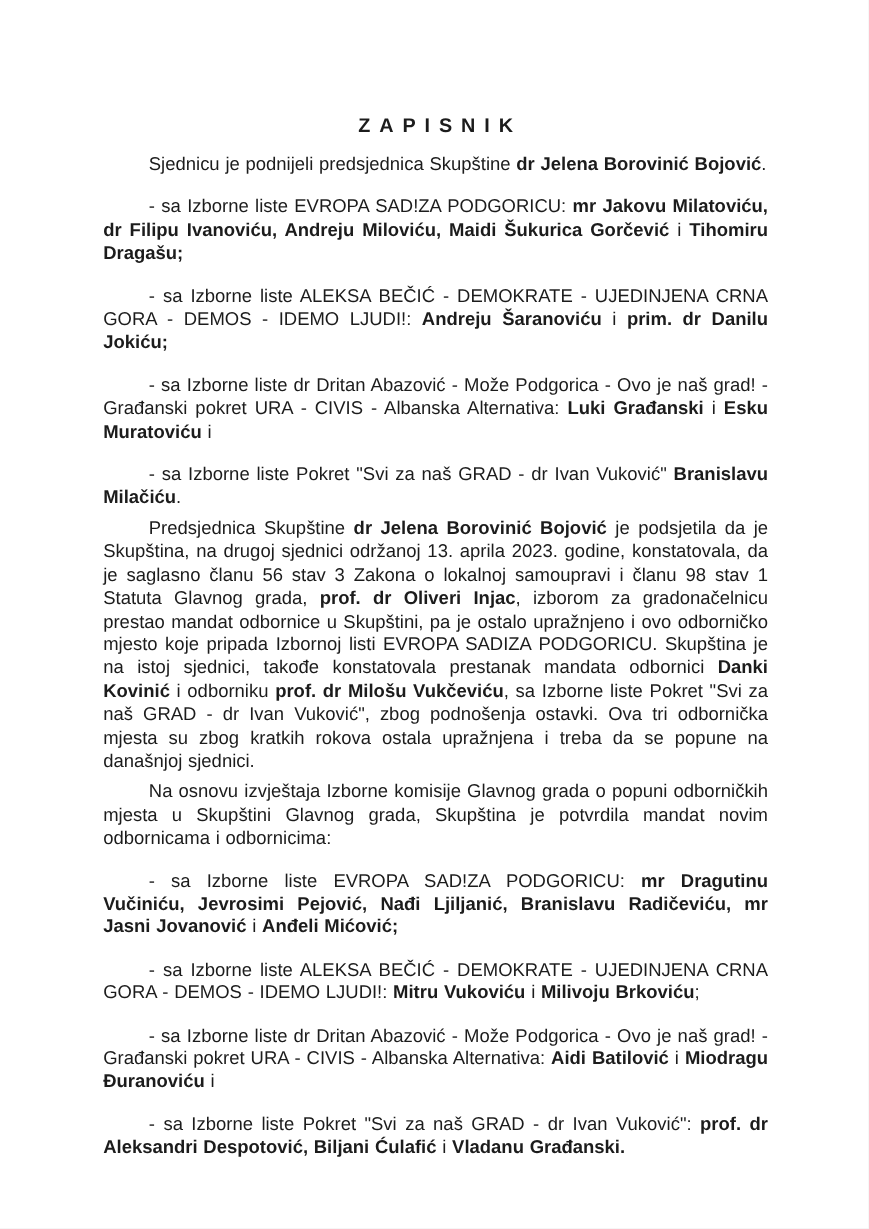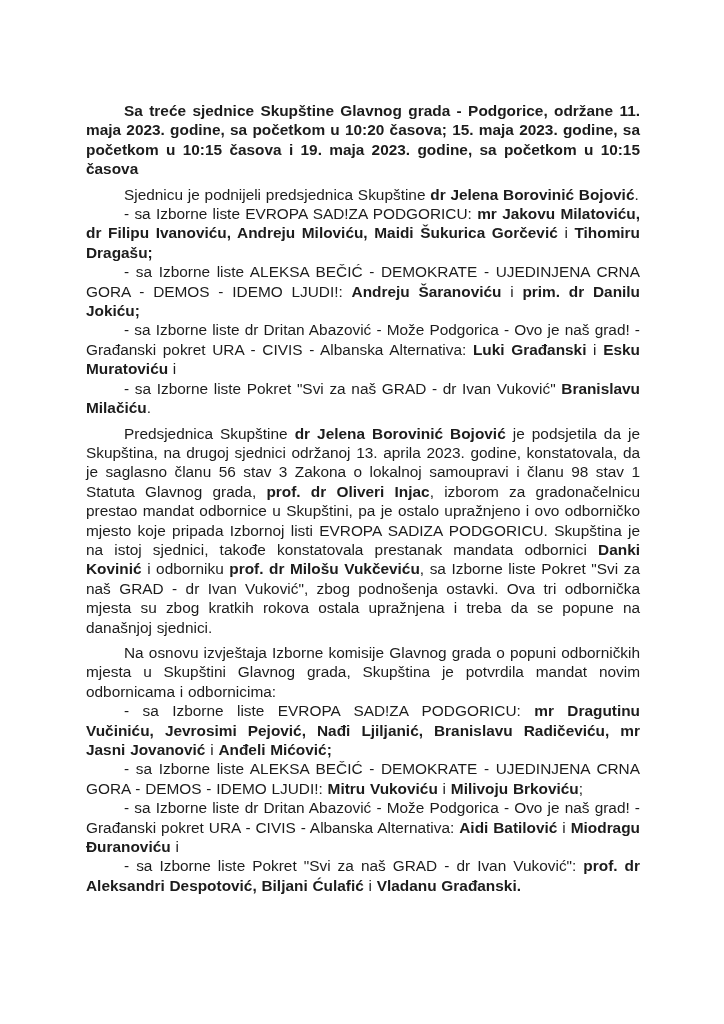--- a/index.html
+++ b/index.html
@@ -32,31 +32,31 @@
     text-indent: 0.45em; 
     line-height: 20px;
     color: var(--ink, #111);
   }
   p.paragraph, p.bullet {
     margin: 0;
     text-indent: 38px;
     word-spacing: 0.5px;
   }
   p.paragraph { margin-top: 6px; }
-  p.bullet { margin-top: 0; }
+  p.bullet { margin-top: 16px; }
   span.b { font-weight: bold; }
   span.r { font-weight: normal; }
 </style>
 </head>
 <body>
 
 <div class="page" style="--page-bg: #ffffff; --ink: #1c1c1c;">
   <div class="content">
+    <h1 class="doc-title">ZAPISNIK</h1>
     <div>
-        <p class="paragraph"><span class="b">Sa treće sjednice Skupštine Glavnog grada - Podgorice, održane 11. maja 2023. godine, sa početkom u 10:20 časova; 15. maja 2023. godine, sa početkom u 10:15 časova i 19. maja 2023. godine, sa početkom u 10:15 časova</span></p>
         <p class="paragraph"><span class="r">Sjednicu je podnijeli predsjednica Skupštine </span><span class="b">dr Jelena Borovinić Bojović</span><span class="r">.</span></p>
         <p class="bullet"><span class="r">- sa Izborne liste EVROPA SAD!ZA PODGORICU: </span><span class="b">mr Jakovu Milatoviću, dr Filipu Ivanoviću, Andreju Miloviću, Maidi Šukurica Gorčević</span><span class="r"> i </span><span class="b">Tihomiru Dragašu;</span></p>
         <p class="bullet"><span class="r">- sa Izborne liste ALEKSA BEČIĆ - DEMOKRATE - UJEDINJENA CRNA GORA - DEMOS - IDEMO LJUDI!: </span><span class="b">Andreju Šaranoviću</span><span class="r"> i </span><span class="b">prim. dr Danilu Jokiću;</span></p>
         <p class="bullet"><span class="r">- sa Izborne liste dr Dritan Abazović - Može Podgorica - Ovo je naš grad! - Građanski pokret URA - CIVIS - Albanska Alternativa: </span><span class="b">Luki Građanski</span><span class="r"> i </span><span class="b">Esku Muratoviću</span><span class="r"> i</span></p>
         <p class="bullet"><span class="r">- sa Izborne liste Pokret "Svi za naš GRAD - dr Ivan Vuković" </span><span class="b">Branislavu Milačiću</span><span class="r">.</span></p>
         <p class="paragraph"><span class="r">Predsjednica Skupštine </span><span class="b">dr Jelena Borovinić Bojović</span><span class="r"> je podsjetila da je Skupština, na drugoj sjednici održanoj 13. aprila 2023. godine, konstatovala, da je saglasno članu 56 stav 3 Zakona o lokalnoj samoupravi i članu 98 stav 1 Statuta Glavnog grada, </span><span class="b">prof. dr Oliveri Injac</span><span class="r">, izborom za gradonačelnicu prestao mandat odbornice u Skupštini, pa je ostalo upražnjeno i ovo odborničko mjesto koje pripada Izbornoj listi EVROPA SADIZA PODGORICU. Skupština je na istoj sjednici, takođe konstatovala prestanak mandata odbornici </span><span class="b">Danki Kovinić</span><span class="r"> i odborniku </span><span class="b">prof. dr Milošu Vukčeviću</span><span class="r">, sa Izborne liste Pokret "Svi za naš GRAD - dr Ivan Vuković", zbog podnošenja ostavki. Ova tri odbornička mjesta su zbog kratkih rokova ostala upražnjena i treba da se popune na današnjoj sjednici.</span></p>
         <p class="paragraph"><span class="r">Na osnovu izvještaja Izborne komisije Glavnog grada o popuni odborničkih mjesta u Skupštini Glavnog grada, Skupština je potvrdila mandat novim odbornicama i odbornicima:</span></p>
         <p class="bullet"><span class="r">- sa Izborne liste EVROPA SAD!ZA PODGORICU: </span><span class="b">mr Dragutinu Vučiniću, Jevrosimi Pejović, Nađi Ljiljanić, Branislavu Radičeviću, mr Jasni Jovanović</span><span class="r"> i </span><span class="b">Anđeli Mićović;</span></p>
         <p class="bullet"><span class="r">- sa Izborne liste ALEKSA BEČIĆ - DEMOKRATE - UJEDINJENA CRNA GORA - DEMOS - IDEMO LJUDI!: </span><span class="b">Mitru Vukoviću</span><span class="r"> i </span><span class="b">Milivoju Brkoviću</span><span class="r">;</span></p>
         <p class="bullet"><span class="r">- sa Izborne liste dr Dritan Abazović - Može Podgorica - Ovo je naš grad! - Građanski pokret URA - CIVIS - Albanska Alternativa: </span><span class="b">Aidi Batilović</span><span class="r"> i </span><span class="b">Miodragu Đuranoviću</span><span class="r"> i</span></p>

